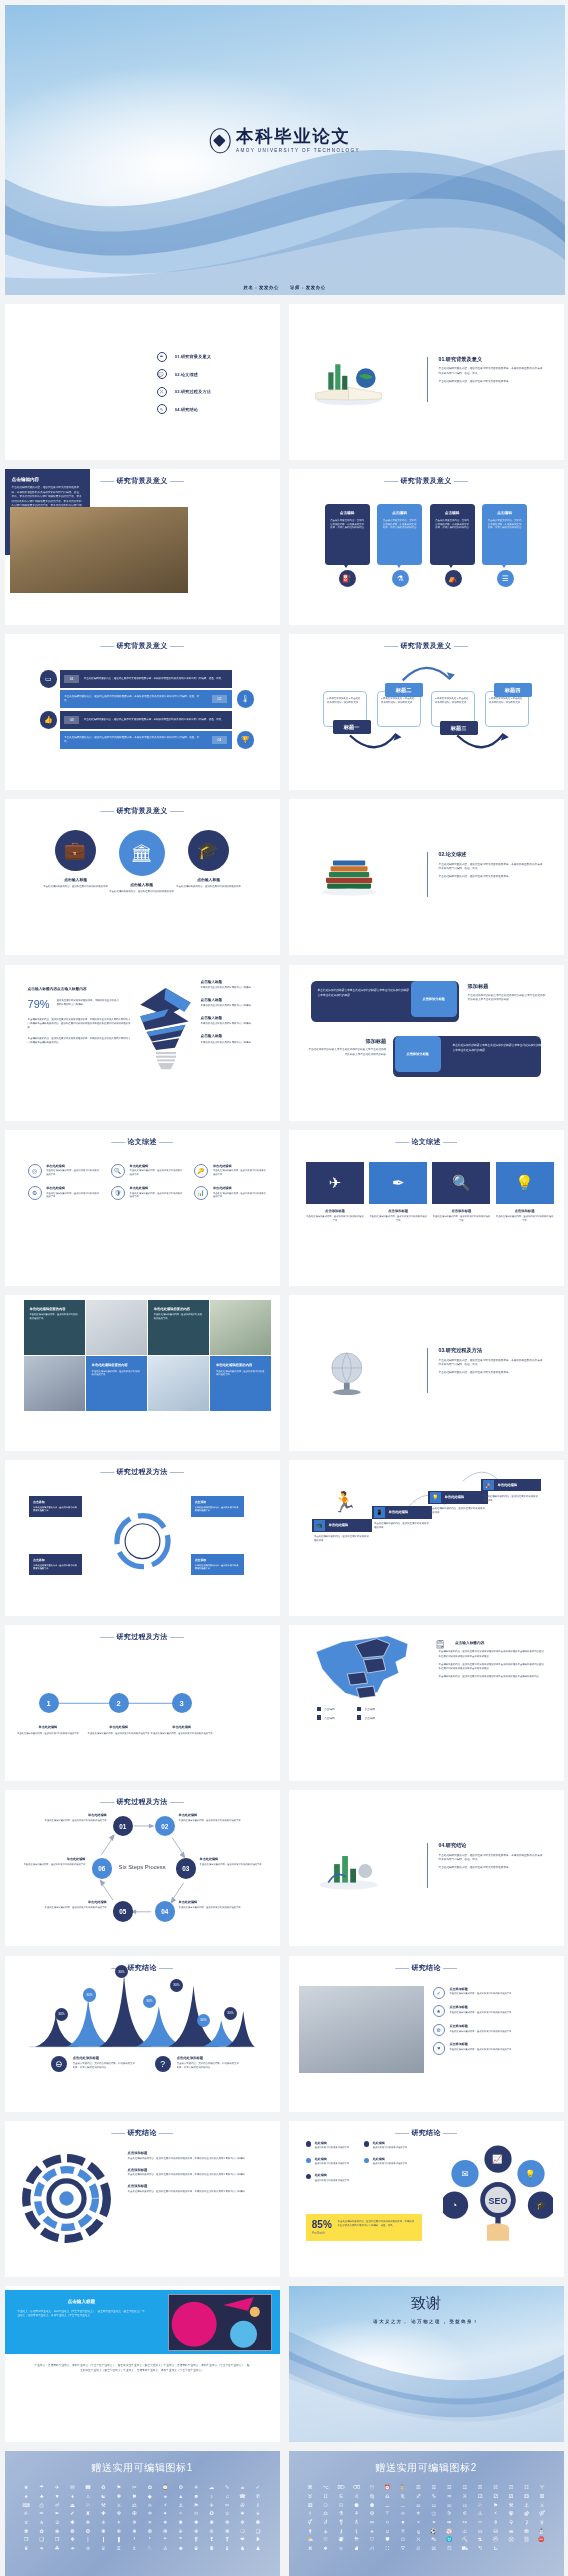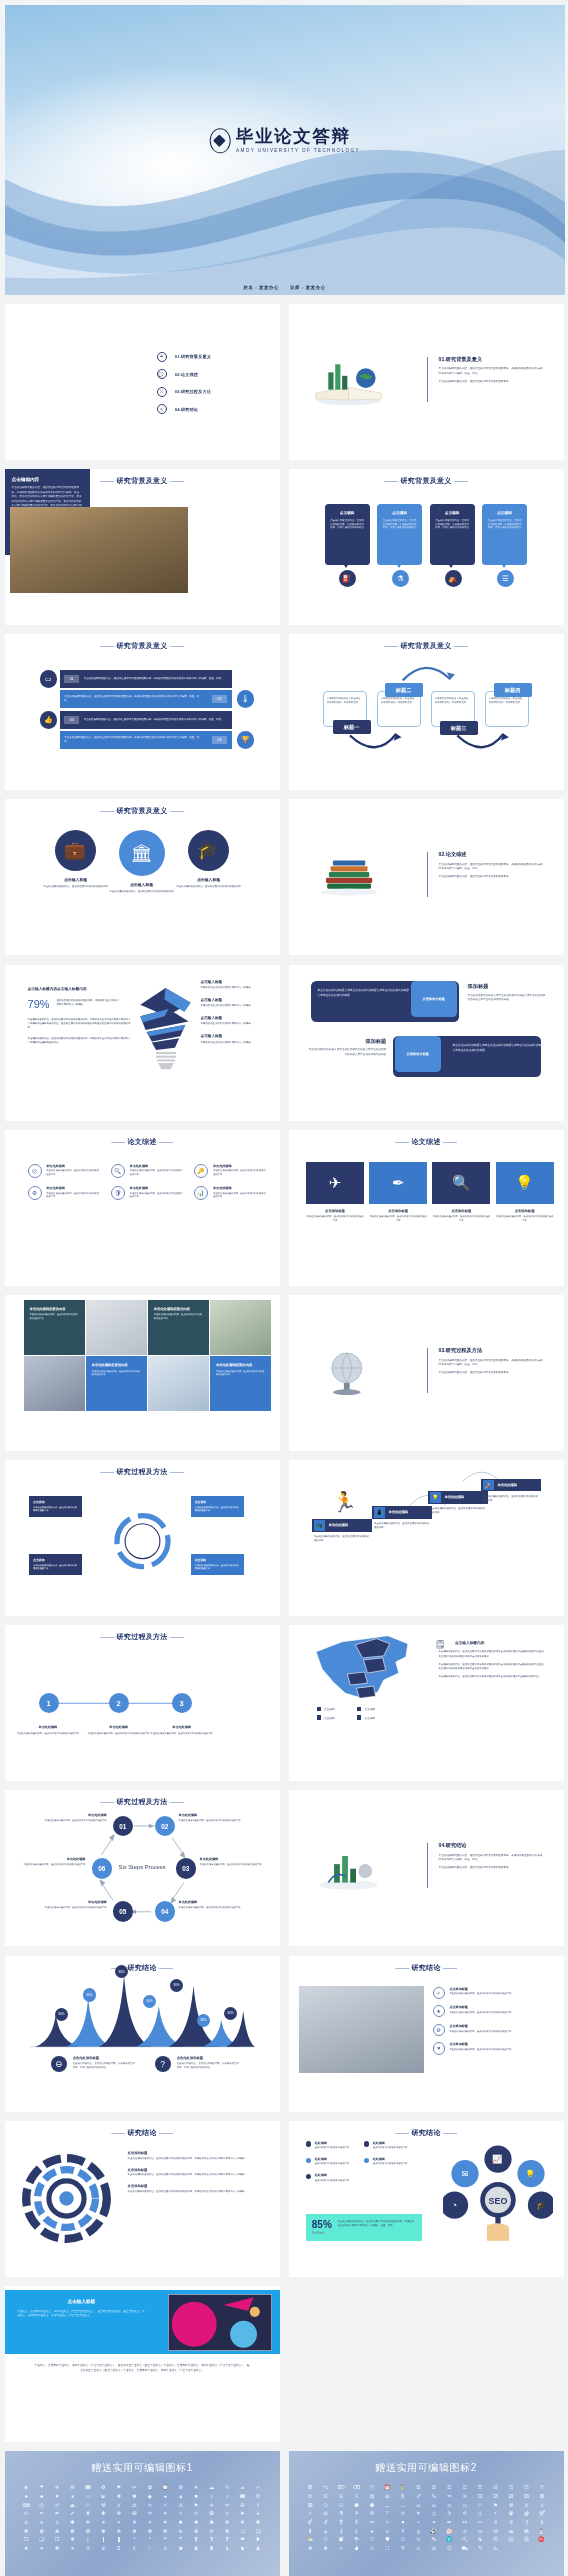--- a/index.html
+++ b/index.html
@@ -183,21 +183,21 @@
   .gearTx{ position:absolute; left:123px; top:30px; width:132px; display:flex; flex-direction:column; gap:7px;}
   .gearTx h5{ font-size:3.3px; margin-bottom:1.7px;}
   .gearTx p{ font-size:2.4px; line-height:1.65; color:#48546e;}
 
   
   .seoL{ position:absolute; left:17.4px; top:20px; width:116px; display:grid; grid-template-columns:58px 58px; gap:7.5px 0;}
   .seoL .it{ display:flex; gap:3.5px; align-items:flex-start;}
   .seoL .dot{ width:5.2px;height:5.2px;border-radius:50%;margin-top:0.6px;flex:none;}
   .seoL h5{ font-size:3px; margin-bottom:1.2px;}
   .seoL p{ font-size:2.3px; line-height:1.55; color:#48546e;}
-  .seoBox{ position:absolute; left:17.4px; top:93px; width:116px; background:#5eead4; padding:5.8px 5.8px; display:flex; gap:5.8px;}
+  .seoBox{ position:absolute; left:17.4px; top:93px; width:116px; background:#fde047; padding:5.8px 5.8px; display:flex; gap:5.8px;}
   .seoBox .big{ font-size:10px; font-weight:bold; color:#23356c; line-height:1;}
   .seoBox .pm{ font-size:3px; font-style:italic; color:#6a7489; margin-top:1.7px;}
   .seoBox p{ font-size:2.4px; line-height:1.65; color:#45526d;}
 
   
   .cyan{ position:absolute; left:0; top:3.5px; width:275px; height:64px; background:#1ea2e8;}
   .cyanTx{ position:absolute; left:12.8px; top:12.8px; width:128px;}
   .cyanTx h4{ color:#fff; font-size:4.6px; text-align:center; margin-bottom:5.8px;}
   .cyanTx p{ color:#e8f6ff; font-size:2.6px; line-height:1.75;}
   .cyanArt{ position:absolute; right:8.1px; top:8.1px; width:104px; height:57px; background:#2a2a4e; border:1.7px solid #8f9bb0;}
@@ -228,21 +228,21 @@
           <path d="M0,395 C260,500 470,350 690,335 C850,325 920,370 964,410 L964,500 L0,500 Z" fill="#bcd6ee" opacity=".8"></path>
           <path d="M0,430 C280,520 500,400 720,385 C860,376 930,410 964,440 L964,500 L0,500 Z" fill="#e6f0fa" opacity=".7"></path>
           <path d="M964,250 C880,250 760,300 640,360 C480,440 260,480 0,470 L0,500 L964,500 Z" fill="#4a7cb8" opacity=".22"></path>
         </svg>
       </div>
       <div class="cover-brand">
         <span class="cover-mark">
               <i></i>
             </span>
         <span>
-          <div class="cover-title">毕业论文答辩</div>
+          <div class="cover-title">本科毕业论文</div>
           <div class="cover-sub">AMOY UNIVERSITY OF TECHNOLOGY</div>
         </span>
       </div>
       <div class="cover-meta">
         <span>姓名 : 发发办公</span>
         <span>导师 : 发发办公</span>
       </div>
     </div>
   </div>
 </div>
@@ -1020,20 +1020,33 @@
       <div class="cyanArt">
         <svg viewBox="0 0 180 98" style="width:100%;height:100%">
           <rect width="180" height="98" fill="#262a4d"></rect>
           <circle cx="44" cy="52" r="40" fill="#e0157a"></circle>
           <circle cx="132" cy="70" r="24" fill="#56b9e8"></circle>
           <circle cx="152" cy="30" r="9" fill="#f0b96a"></circle>
           <path d="M96,18 l54,-14 l-10,24 Z" fill="#e0157a"></path>
         </svg>
       </div>
       <p class="promoP">毕业论文，泛指专科毕业论文、本科毕业论文（学士学位毕业论文）、硕士研究生毕业论文（硕士学位论文）毕业论文，泛指专科毕业论文、本科毕业论文（学士学位毕业论文）、硕士研究生毕业论文（硕士学位论文）毕业论文，泛指专科毕业论文、本科毕业论文（学士学位毕业论文）</p>
+    </div>
+  </div>
+  <div class="cell">
+    <div class="slide">
+      <div class="wavebg">
+        <svg viewBox="0 0 474 269" preserveAspectRatio="none">
+          <path d="M0,78 C130,140 300,210 474,118 L474,160 C300,252 130,180 0,126 Z" fill="#7ea9d6" opacity=".5"></path>
+          <path d="M0,112 C140,182 320,238 474,146 L474,196 C320,276 140,214 0,160 Z" fill="#5b8dc6" opacity=".4"></path>
+          <path d="M0,150 C150,222 330,262 474,184 L474,269 L0,269 Z" fill="#c9dcef" opacity=".75"></path>
+        </svg>
+      </div>
+      <div class="endT">致谢</div>
+      <div class="endS">语大义之方， 论万物之理 。受益终身！</div>
     </div>
   </div>
 </div>
 
 <div class="row">
   <div class="cell">
     <div class="slide iconpg">
       <div class="ttl">赠送实用可编辑图标1</div>
       <div class="iconGrid" id="ig0">
             <span>★</span>

